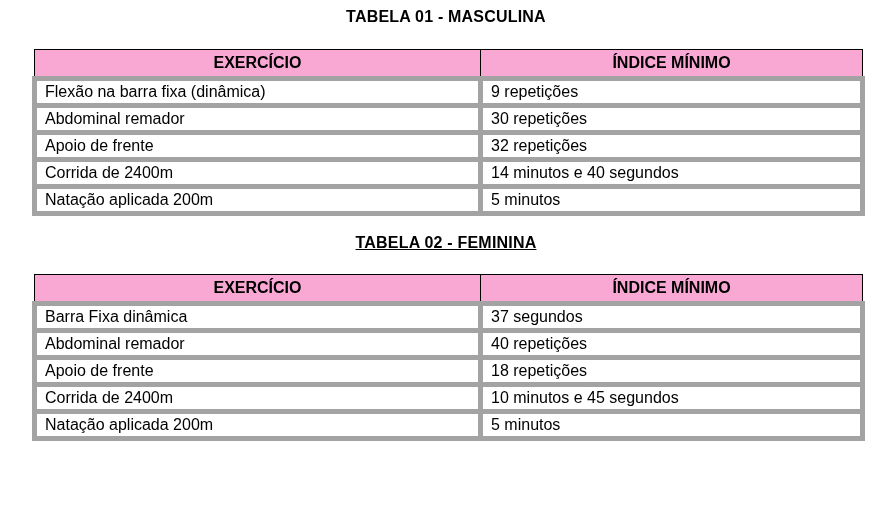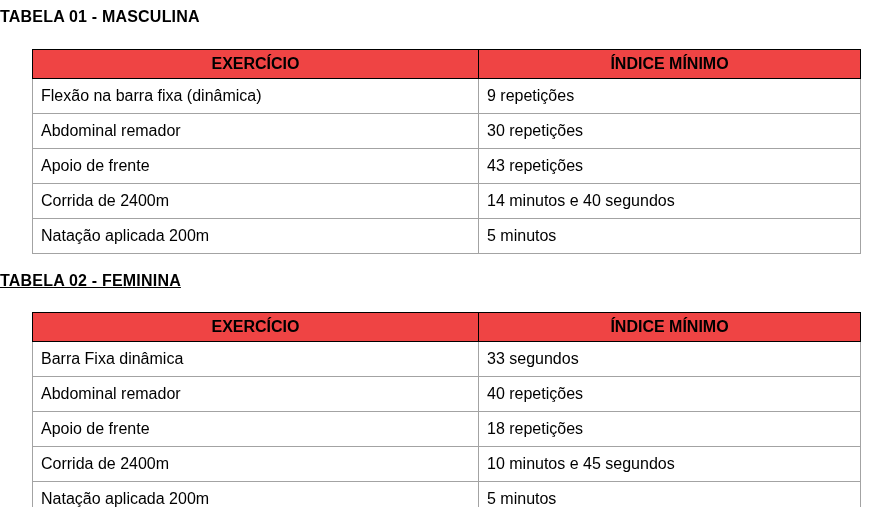--- a/index.html
+++ b/index.html
@@ -14,21 +14,21 @@
     color: #000000;
     overflow: hidden;
   }
   .page {
     position: relative;
     width: 892px;
     height: 507px;
     box-sizing: border-box;
   }
   .section-title {
-    text-align: left;
+    text-align: center;
     font-weight: bold;
     font-size: 16px;
     letter-spacing: 0.2px;
   }
   .title-1 {
     margin-top: 8px;
     margin-bottom: 0;
   }
   .title-2 {
     margin-top: 18px;
@@ -45,34 +45,34 @@
   table.data-table {
     border-collapse: collapse;
     table-layout: fixed;
     width: 828px;
     border: 1px solid #000000;
   }
   table.data-table col.c1 { width: 446px; }
   table.data-table col.c2 { width: 382px; }
 
   table.data-table th {
-    background: #ef4444;
+    background: #f9a8d4;
     border: 1px solid #000000;
     font-weight: bold;
     font-size: 16px;
     text-align: center;
     height: 29px;
     padding: 2px 4px;
     box-sizing: border-box;
   }
   table.data-table td {
-    border: 1px solid #a3a3a3;
+    border: 5px solid #a3a3a3;
     font-size: 16px;
     text-align: left;
-    height: 35px;
+    height: 23px;
     padding: 2px 8px;
     box-sizing: border-box;
     background: #ffffff;
   }
 </style>
 </head>
 <body>
 
 <div class="page">
 
@@ -94,21 +94,21 @@
         <tr>
           <td>Flexão na barra fixa (dinâmica)</td>
           <td>9 repetições</td>
         </tr>
         <tr>
           <td>Abdominal remador</td>
           <td>30 repetições</td>
         </tr>
         <tr>
           <td>Apoio de frente</td>
-          <td>43 repetições</td>
+          <td>32 repetições</td>
         </tr>
         <tr>
           <td>Corrida de 2400m</td>
           <td>14 minutos e 40 segundos</td>
         </tr>
         <tr>
           <td>Natação aplicada 200m</td>
           <td>5 minutos</td>
         </tr>
       </tbody>
@@ -125,21 +125,21 @@
         </colgroup>
       <thead>
         <tr>
           <th>EXERCÍCIO</th>
           <th>ÍNDICE MÍNIMO</th>
         </tr>
       </thead>
       <tbody>
         <tr>
           <td>Barra Fixa dinâmica</td>
-          <td>33 segundos</td>
+          <td>37 segundos</td>
         </tr>
         <tr>
           <td>Abdominal remador</td>
           <td>40 repetições</td>
         </tr>
         <tr>
           <td>Apoio de frente</td>
           <td>18 repetições</td>
         </tr>
         <tr>

